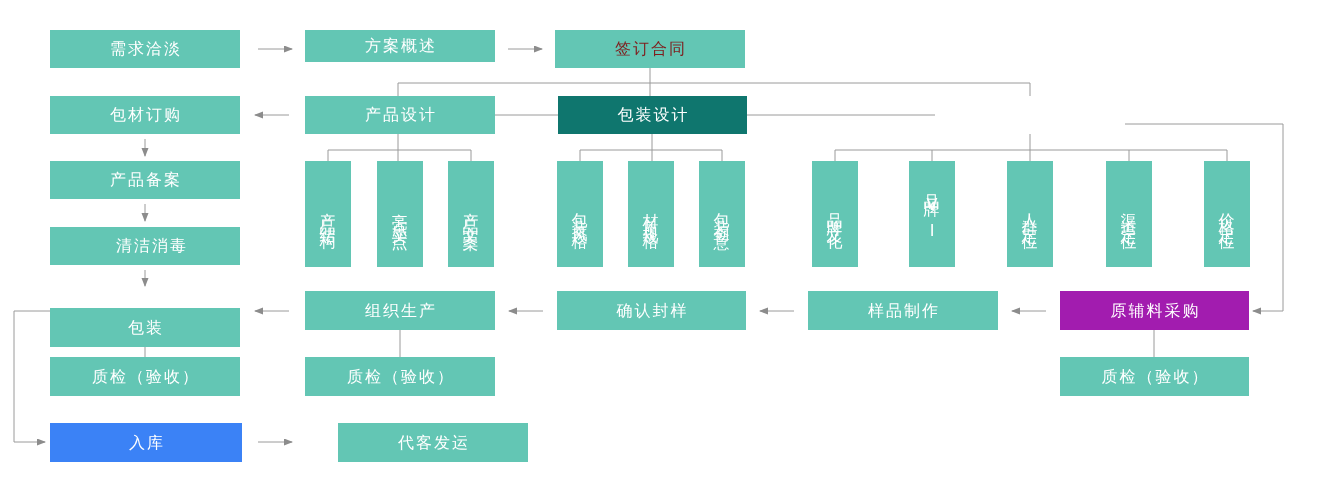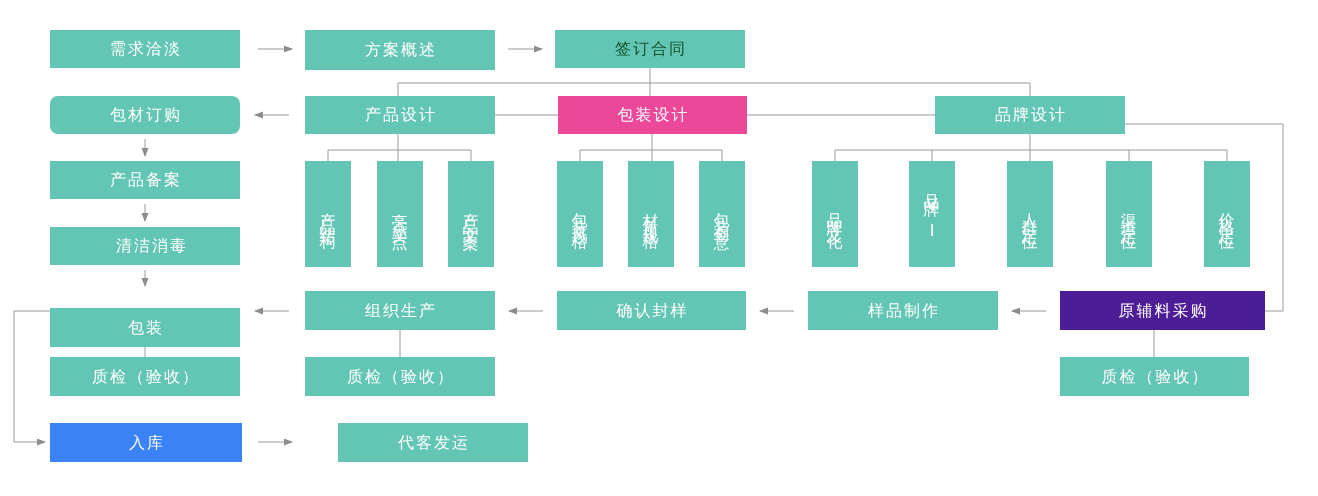--- a/index.html
+++ b/index.html
@@ -87,37 +87,34 @@
       <polyline points="289,311 255,311" fill="none" stroke="#9a9a9a" stroke-width="1" marker-end="url(#arrowhead)"></polyline>
       <polyline points="543,311 509,311" fill="none" stroke="#9a9a9a" stroke-width="1" marker-end="url(#arrowhead)"></polyline>
       <polyline points="794,311 760,311" fill="none" stroke="#9a9a9a" stroke-width="1" marker-end="url(#arrowhead)"></polyline>
       <polyline points="1046,311 1012,311" fill="none" stroke="#9a9a9a" stroke-width="1" marker-end="url(#arrowhead)"></polyline>
       <polyline points="400,330 400,357" fill="none" stroke="#9a9a9a" stroke-width="1"></polyline>
       <polyline points="1154,330 1154,357" fill="none" stroke="#9a9a9a" stroke-width="1"></polyline>
     </svg>
     <div class="node h" style="left: 50px; top: 30px; width: 190px; height: 38px; background: rgb(99, 198, 180); color: rgb(255, 255, 255);">
       <span>需求洽淡</span>
     </div>
-    <div class="node h" style="left: 305px; top: 30px; width: 190px; height: 40px; background: rgb(99, 198, 180); color: rgb(255, 255, 255);">
+    <div class="node h" style="left: 305px; top: 30px; width: 190px; height: 32px; background: rgb(99, 198, 180); color: rgb(255, 255, 255);">
       <span>方案概述</span>
     </div>
-    <div class="node h" style="left: 555px; top: 30px; width: 190px; height: 38px; background: rgb(99, 198, 180); color: #14532d;">
+    <div class="node h" style="left: 555px; top: 30px; width: 190px; height: 38px; background: rgb(99, 198, 180); color: #7f1d1d;">
       <span>签订合同</span>
     </div>
-    <div class="node h" style="left: 50px; top: 96px; width: 190px; height: 38px; background: rgb(99, 198, 180); color: rgb(255, 255, 255); border-radius: 8px;">
+    <div class="node h" style="left: 50px; top: 96px; width: 190px; height: 38px; background: rgb(99, 198, 180); color: rgb(255, 255, 255);">
       <span>包材订购</span>
     </div>
     <div class="node h" style="left: 305px; top: 96px; width: 190px; height: 38px; background: rgb(99, 198, 180); color: rgb(255, 255, 255);">
       <span>产品设计</span>
     </div>
-    <div class="node h" style="left: 558px; top: 96px; width: 189px; height: 38px; background: #ec4899; color: rgb(255, 255, 255);">
+    <div class="node h" style="left: 558px; top: 96px; width: 189px; height: 38px; background: #0f766e; color: rgb(255, 255, 255);">
       <span>包装设计</span>
-    </div>
-    <div class="node h" style="left: 935px; top: 96px; width: 190px; height: 38px; background: rgb(99, 198, 180); color: rgb(255, 255, 255);">
-      <span>品牌设计</span>
     </div>
     <div class="node h" style="left: 50px; top: 161px; width: 190px; height: 38px; background: rgb(99, 198, 180); color: rgb(255, 255, 255);">
       <span>产品备案</span>
     </div>
     <div class="node h" style="left: 50px; top: 227px; width: 190px; height: 38px; background: rgb(99, 198, 180); color: rgb(255, 255, 255); padding-left: 12px;">
       <span>清洁消毒</span>
     </div>
     <div class="node h" style="left: 50px; top: 308px; width: 190px; height: 39px; background: rgb(99, 198, 180); color: rgb(255, 255, 255);">
       <span>包装</span>
     </div>
@@ -132,21 +129,21 @@
     </div>
     <div class="node h" style="left: 305px; top: 357px; width: 190px; height: 39px; background: rgb(99, 198, 180); color: rgb(255, 255, 255);">
       <span>质检（验收）</span>
     </div>
     <div class="node h" style="left: 557px; top: 291px; width: 189px; height: 39px; background: rgb(99, 198, 180); color: rgb(255, 255, 255);">
       <span>确认封样</span>
     </div>
     <div class="node h" style="left: 808px; top: 291px; width: 190px; height: 39px; background: rgb(99, 198, 180); color: rgb(255, 255, 255);">
       <span>样品制作</span>
     </div>
-    <div class="node h" style="left: 1060px; top: 291px; width: 205px; height: 39px; background: #4c1d95; color: rgb(255, 255, 255);">
+    <div class="node h" style="left: 1060px; top: 291px; width: 189px; height: 39px; background: #a21caf; color: rgb(255, 255, 255);">
       <span>原辅料采购</span>
     </div>
     <div class="node h" style="left: 1060px; top: 357px; width: 189px; height: 39px; background: rgb(99, 198, 180); color: rgb(255, 255, 255);">
       <span>质检（验收）</span>
     </div>
     <div class="node h" style="left: 305px; top: 423px; width: 190px; height: 39px; background: rgb(99, 198, 180); color: rgb(255, 255, 255); margin-left: 33px;">
       <span>代客发运</span>
     </div>
     <div class="node v" style="left: 305px; top: 161px; width: 46px; height: 106px; background: rgb(99, 198, 180); color: rgb(255, 255, 255);">
       <span>产品结构</span>

